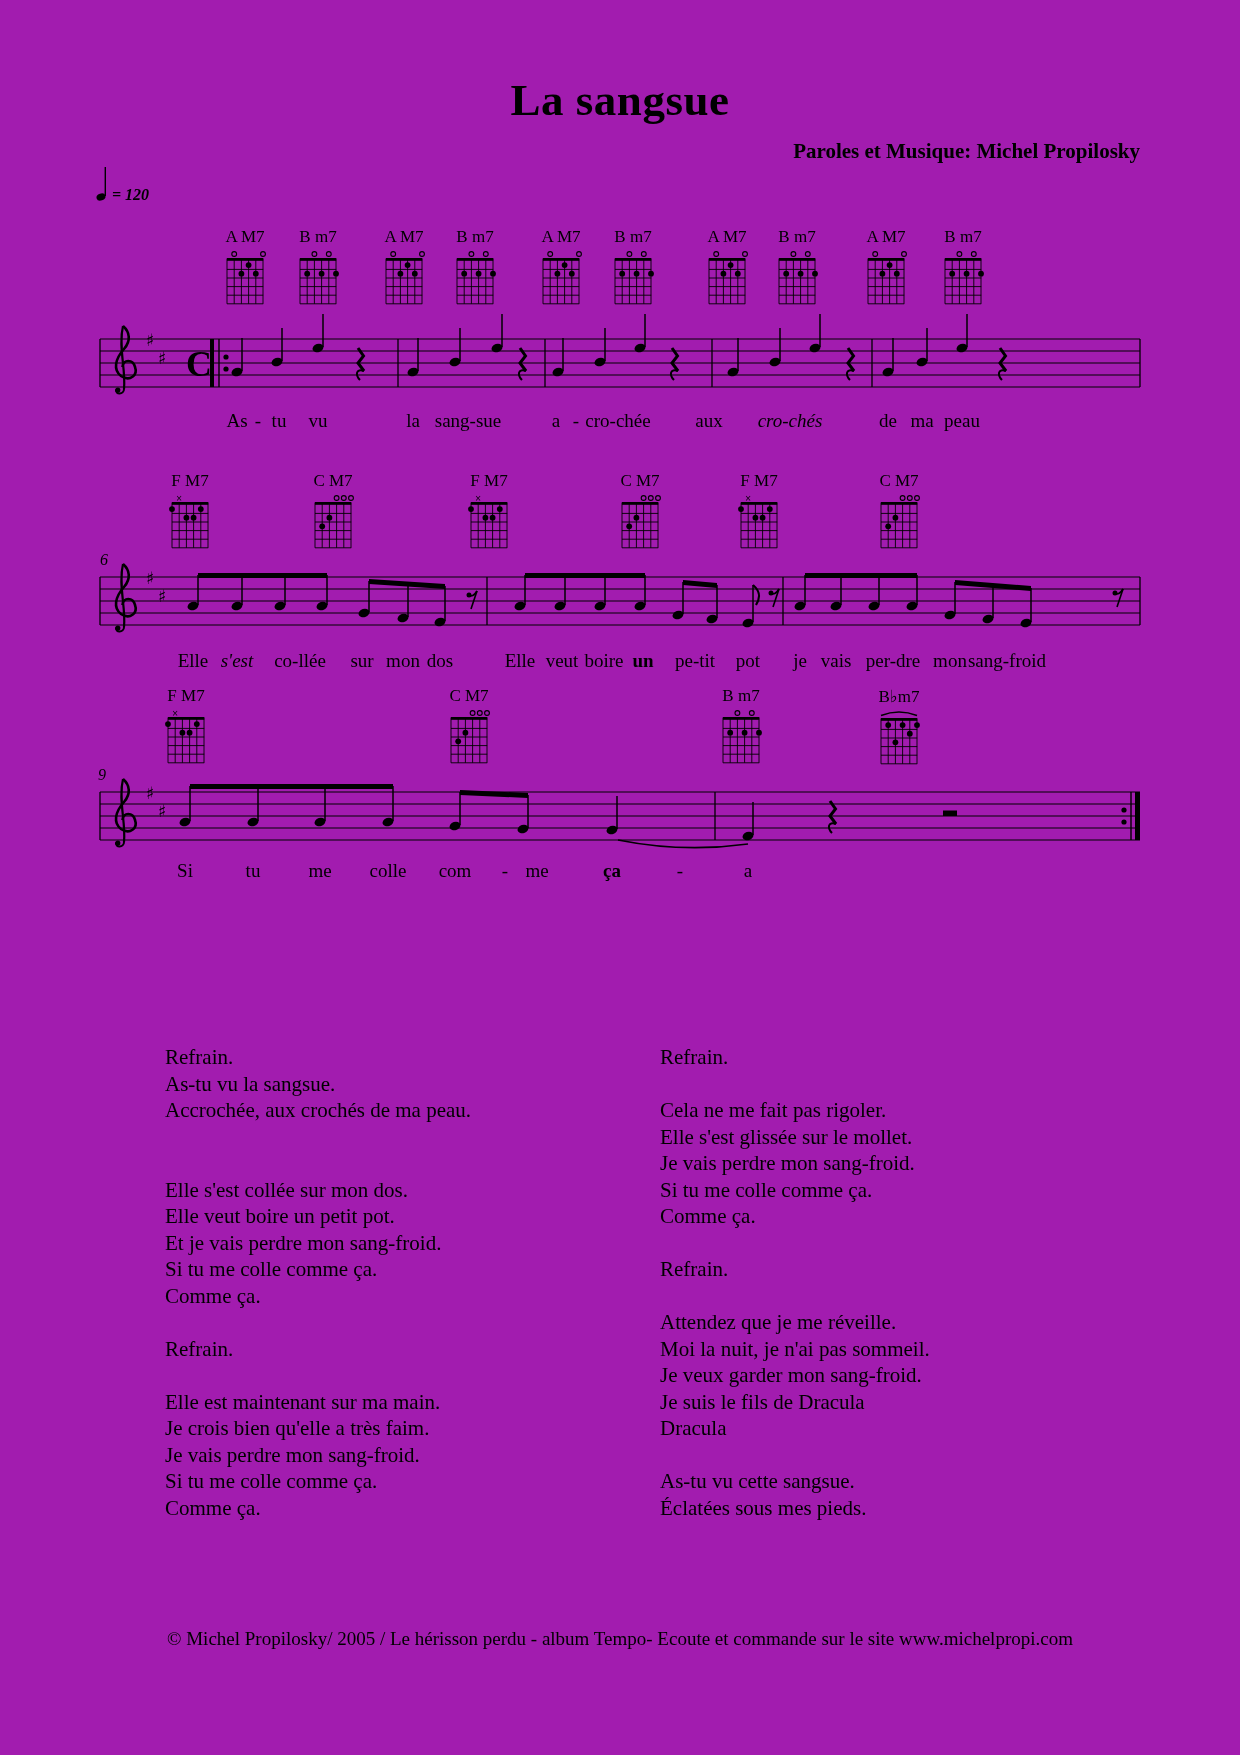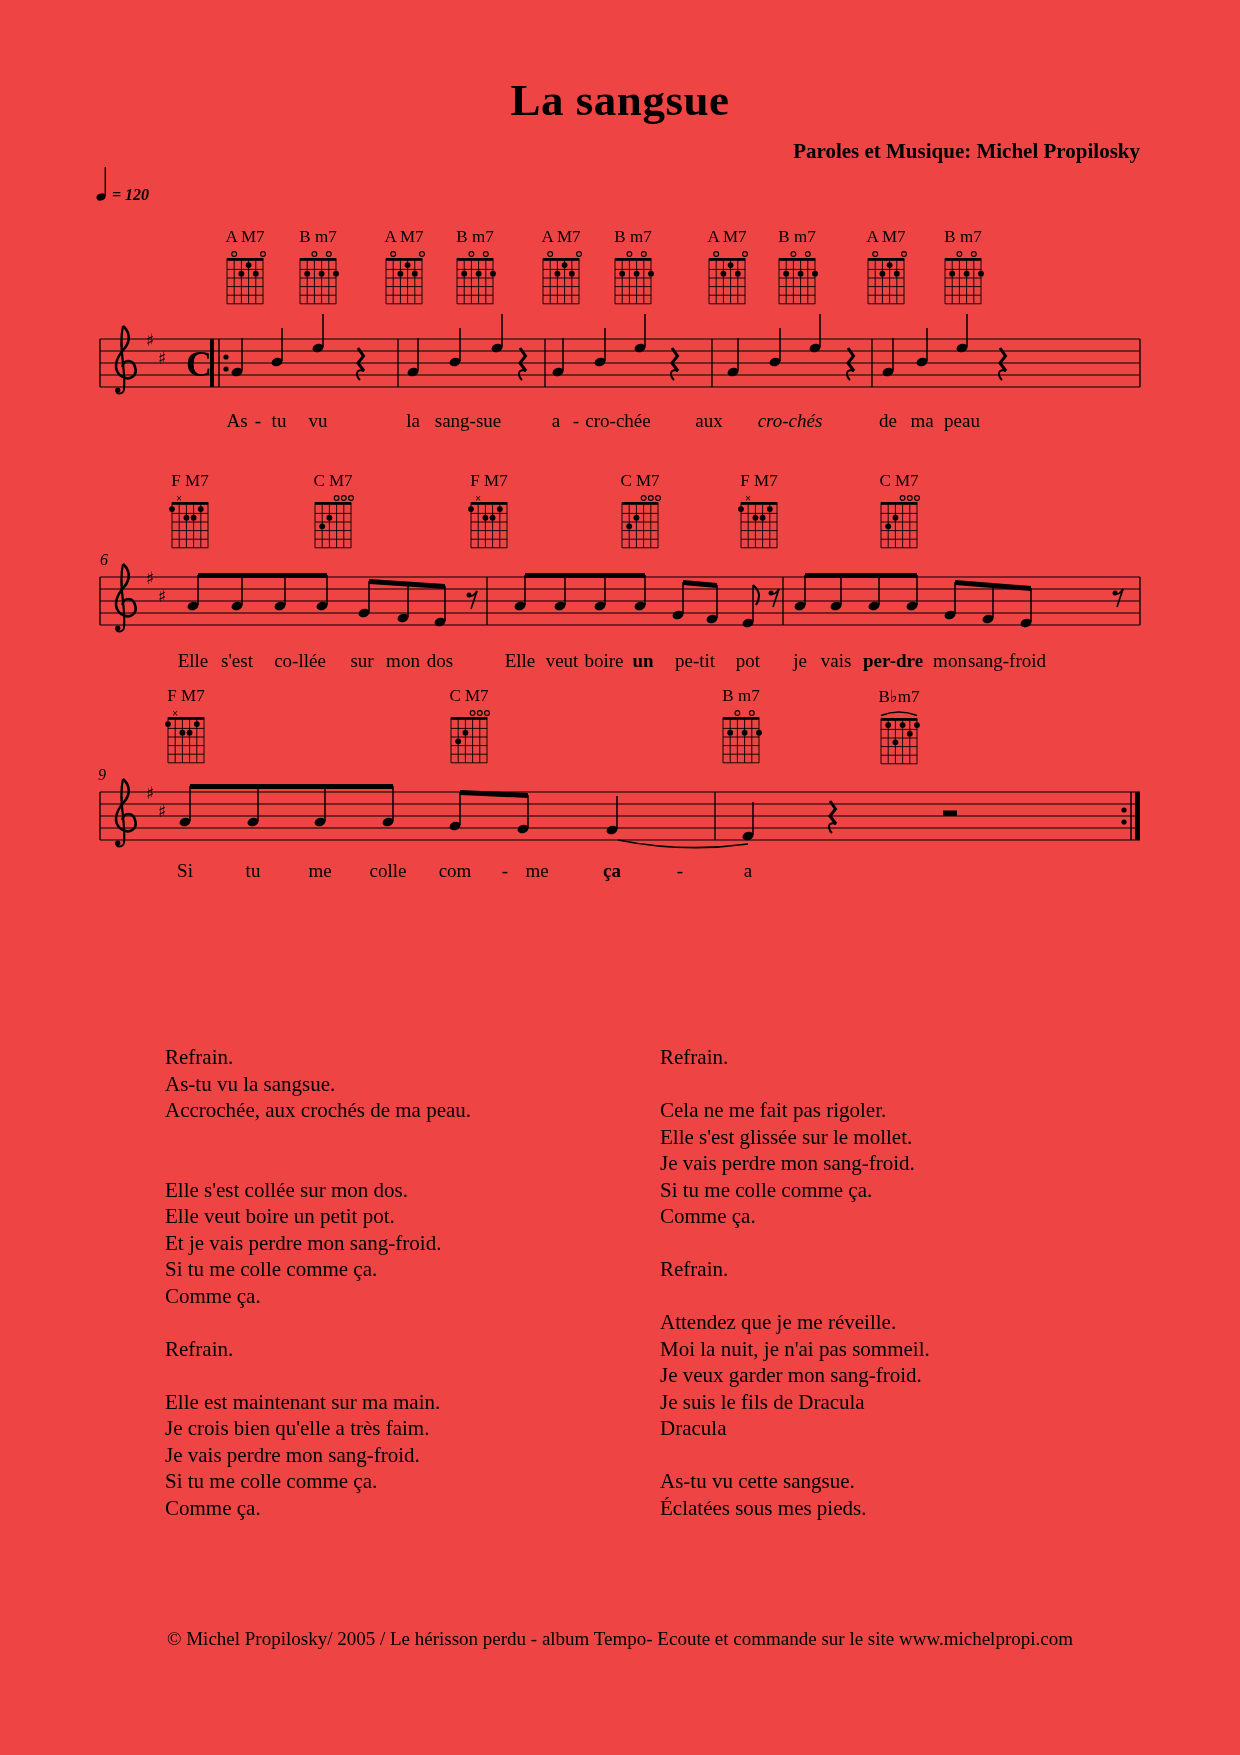--- a/index.html
+++ b/index.html
@@ -1,16 +1,16 @@
 <!DOCTYPE html>
 <html><head>
 <meta charset="utf-8">
 <style>
   html,body{margin:0;padding:0;background:#e8e8e8}
-  .page{position:relative;width:1240px;height:1755px;margin:0 auto;background:#ef4444;
+  .page{position:relative;width:1240px;height:1755px;margin:0 auto;background:#a21caf;
         font-family:"Liberation Serif",serif;color:#000;overflow:hidden}
   .title{position:absolute;top:74px;left:0;right:0;text-align:center;
          font-size:45px;font-weight:bold;letter-spacing:.5px}
   .byline{position:absolute;top:139px;right:100px;font-size:21px;font-weight:bold}
   .tempo-label{position:absolute;top:186px;left:112px;font-size:16px;
          font-weight:bold;font-style:italic}
   .mnum{position:absolute;font-size:16px;font-style:italic}
   .lyr{position:absolute;transform:translateX(-50%);font-size:19px;white-space:nowrap}
   .chord{position:absolute;width:56px;text-align:center}
   .chord .lbl{font-size:17px;white-space:nowrap;
@@ -659,34 +659,34 @@
       <div class="lyr" style="left: 468px; top: 410px;">sang-sue</div>
       <div class="lyr" style="left: 556px; top: 410px;">a</div>
       <div class="lyr" style="left: 576px; top: 410px;">-</div>
       <div class="lyr" style="left: 618px; top: 410px;">cro-chée</div>
       <div class="lyr" style="left: 709px; top: 410px;">aux</div>
       <div class="lyr" style="left: 790px; top: 410px; font-style: italic;">cro-chés</div>
       <div class="lyr" style="left: 888px; top: 410px;">de</div>
       <div class="lyr" style="left: 922px; top: 410px;">ma</div>
       <div class="lyr" style="left: 962px; top: 410px;">peau</div>
       <div class="lyr" style="left: 193px; top: 650px;">Elle</div>
-      <div class="lyr" style="left: 237px; top: 650px;">s'est</div>
+      <div class="lyr" style="left: 237px; top: 650px; font-style: italic;">s'est</div>
       <div class="lyr" style="left: 300px; top: 650px;">co-llée</div>
       <div class="lyr" style="left: 362px; top: 650px;">sur</div>
       <div class="lyr" style="left: 403px; top: 650px;">mon</div>
       <div class="lyr" style="left: 440px; top: 650px;">dos</div>
       <div class="lyr" style="left: 520px; top: 650px;">Elle</div>
       <div class="lyr" style="left: 562px; top: 650px;">veut</div>
       <div class="lyr" style="left: 604px; top: 650px;">boire</div>
       <div class="lyr" style="left: 643px; top: 650px; font-weight: bold;">un</div>
       <div class="lyr" style="left: 695px; top: 650px;">pe-tit</div>
       <div class="lyr" style="left: 748px; top: 650px;">pot</div>
       <div class="lyr" style="left: 800px; top: 650px;">je</div>
       <div class="lyr" style="left: 836px; top: 650px;">vais</div>
-      <div class="lyr" style="left: 893px; top: 650px; font-weight: bold;">per-dre</div>
+      <div class="lyr" style="left: 893px; top: 650px;">per-dre</div>
       <div class="lyr" style="left: 950px; top: 650px;">mon</div>
       <div class="lyr" style="left: 1007px; top: 650px;">sang-froid</div>
       <div class="lyr" style="left: 185px; top: 860px;">Si</div>
       <div class="lyr" style="left: 253px; top: 860px;">tu</div>
       <div class="lyr" style="left: 320px; top: 860px;">me</div>
       <div class="lyr" style="left: 388px; top: 860px;">colle</div>
       <div class="lyr" style="left: 455px; top: 860px;">com</div>
       <div class="lyr" style="left: 505px; top: 860px;">-</div>
       <div class="lyr" style="left: 537px; top: 860px;">me</div>
       <div class="lyr" style="left: 612px; top: 860px; font-weight: bold;">ça</div>

